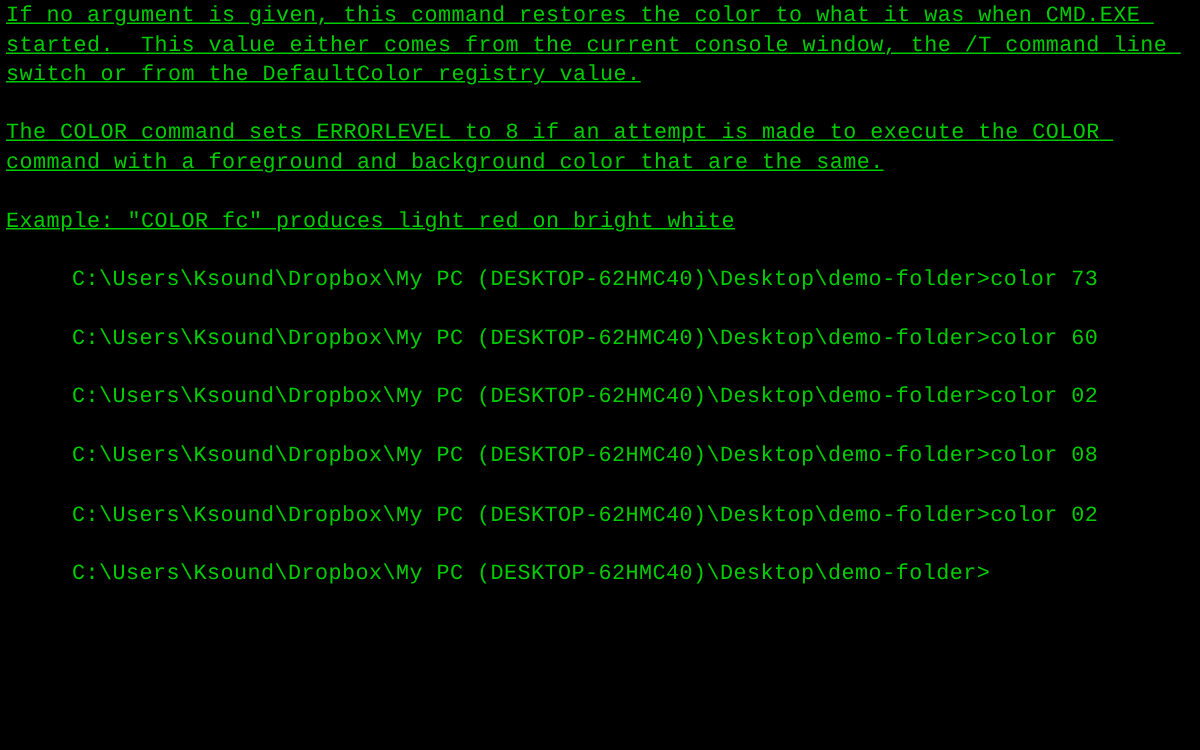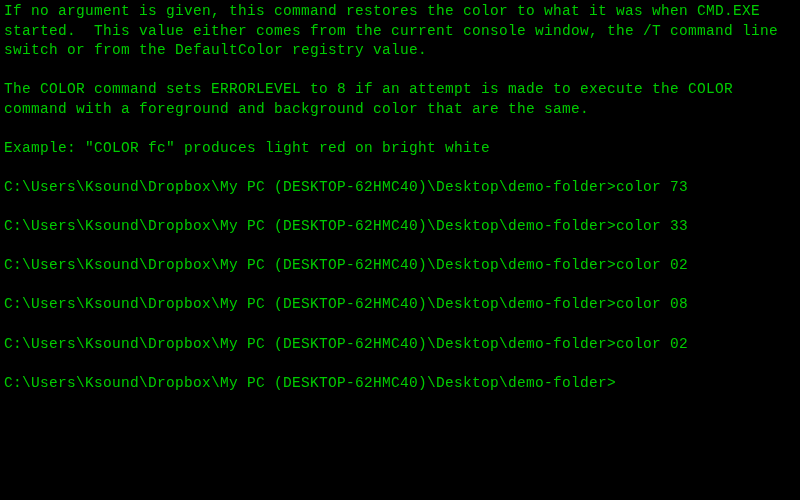--- a/index.html
+++ b/index.html
@@ -15,50 +15,52 @@
       font-family: 'Consolas', 'Courier New', monospace;
       font-size: 14.5px;
       line-height: 1.35;
       padding: 2px 4px;
       overflow: hidden;
       letter-spacing: 0.3px;
     }
     .help-text {
       white-space: pre-wrap;
       margin-bottom: 0;
+      text-decoration: underline;
     }
     .blank-line {
       height: 1.35em;
     }
     .command-line {
       white-space: nowrap;
       margin-top: 1.35em;
     }
     .prompt {
       display: inline;
+      margin-left: 44px;
     }
     .command {
       display: inline;
     }
   </style>
 </head>
 <body>
 
 <div class="help-text">If no argument is given, this command restores the color to what it was when CMD.EXE started.  This value either comes from the current console window, the /T command line switch or from the DefaultColor registry value.</div>
 <div class="blank-line"></div>
 <div class="help-text">The COLOR command sets ERRORLEVEL to 8 if an attempt is made to execute the COLOR command with a foreground and background color that are the same.</div>
 <div class="blank-line"></div>
 <div class="help-text">Example: "COLOR fc" produces light red on bright white</div>
 
 <div class="command-line">
   <span class="prompt">C:\Users\Ksound\Dropbox\My PC (DESKTOP-62HMC40)\Desktop\demo-folder&gt;</span><span class="command">color 73</span>
 </div>
 
 <div class="command-line">
-  <span class="prompt">C:\Users\Ksound\Dropbox\My PC (DESKTOP-62HMC40)\Desktop\demo-folder&gt;</span><span class="command">color 33</span>
+  <span class="prompt">C:\Users\Ksound\Dropbox\My PC (DESKTOP-62HMC40)\Desktop\demo-folder&gt;</span><span class="command">color 60</span>
 </div>
 
 <div class="command-line">
   <span class="prompt">C:\Users\Ksound\Dropbox\My PC (DESKTOP-62HMC40)\Desktop\demo-folder&gt;</span><span class="command">color 02</span>
 </div>
 
 <div class="command-line">
   <span class="prompt">C:\Users\Ksound\Dropbox\My PC (DESKTOP-62HMC40)\Desktop\demo-folder&gt;</span><span class="command">color 08</span>
 </div>
 

